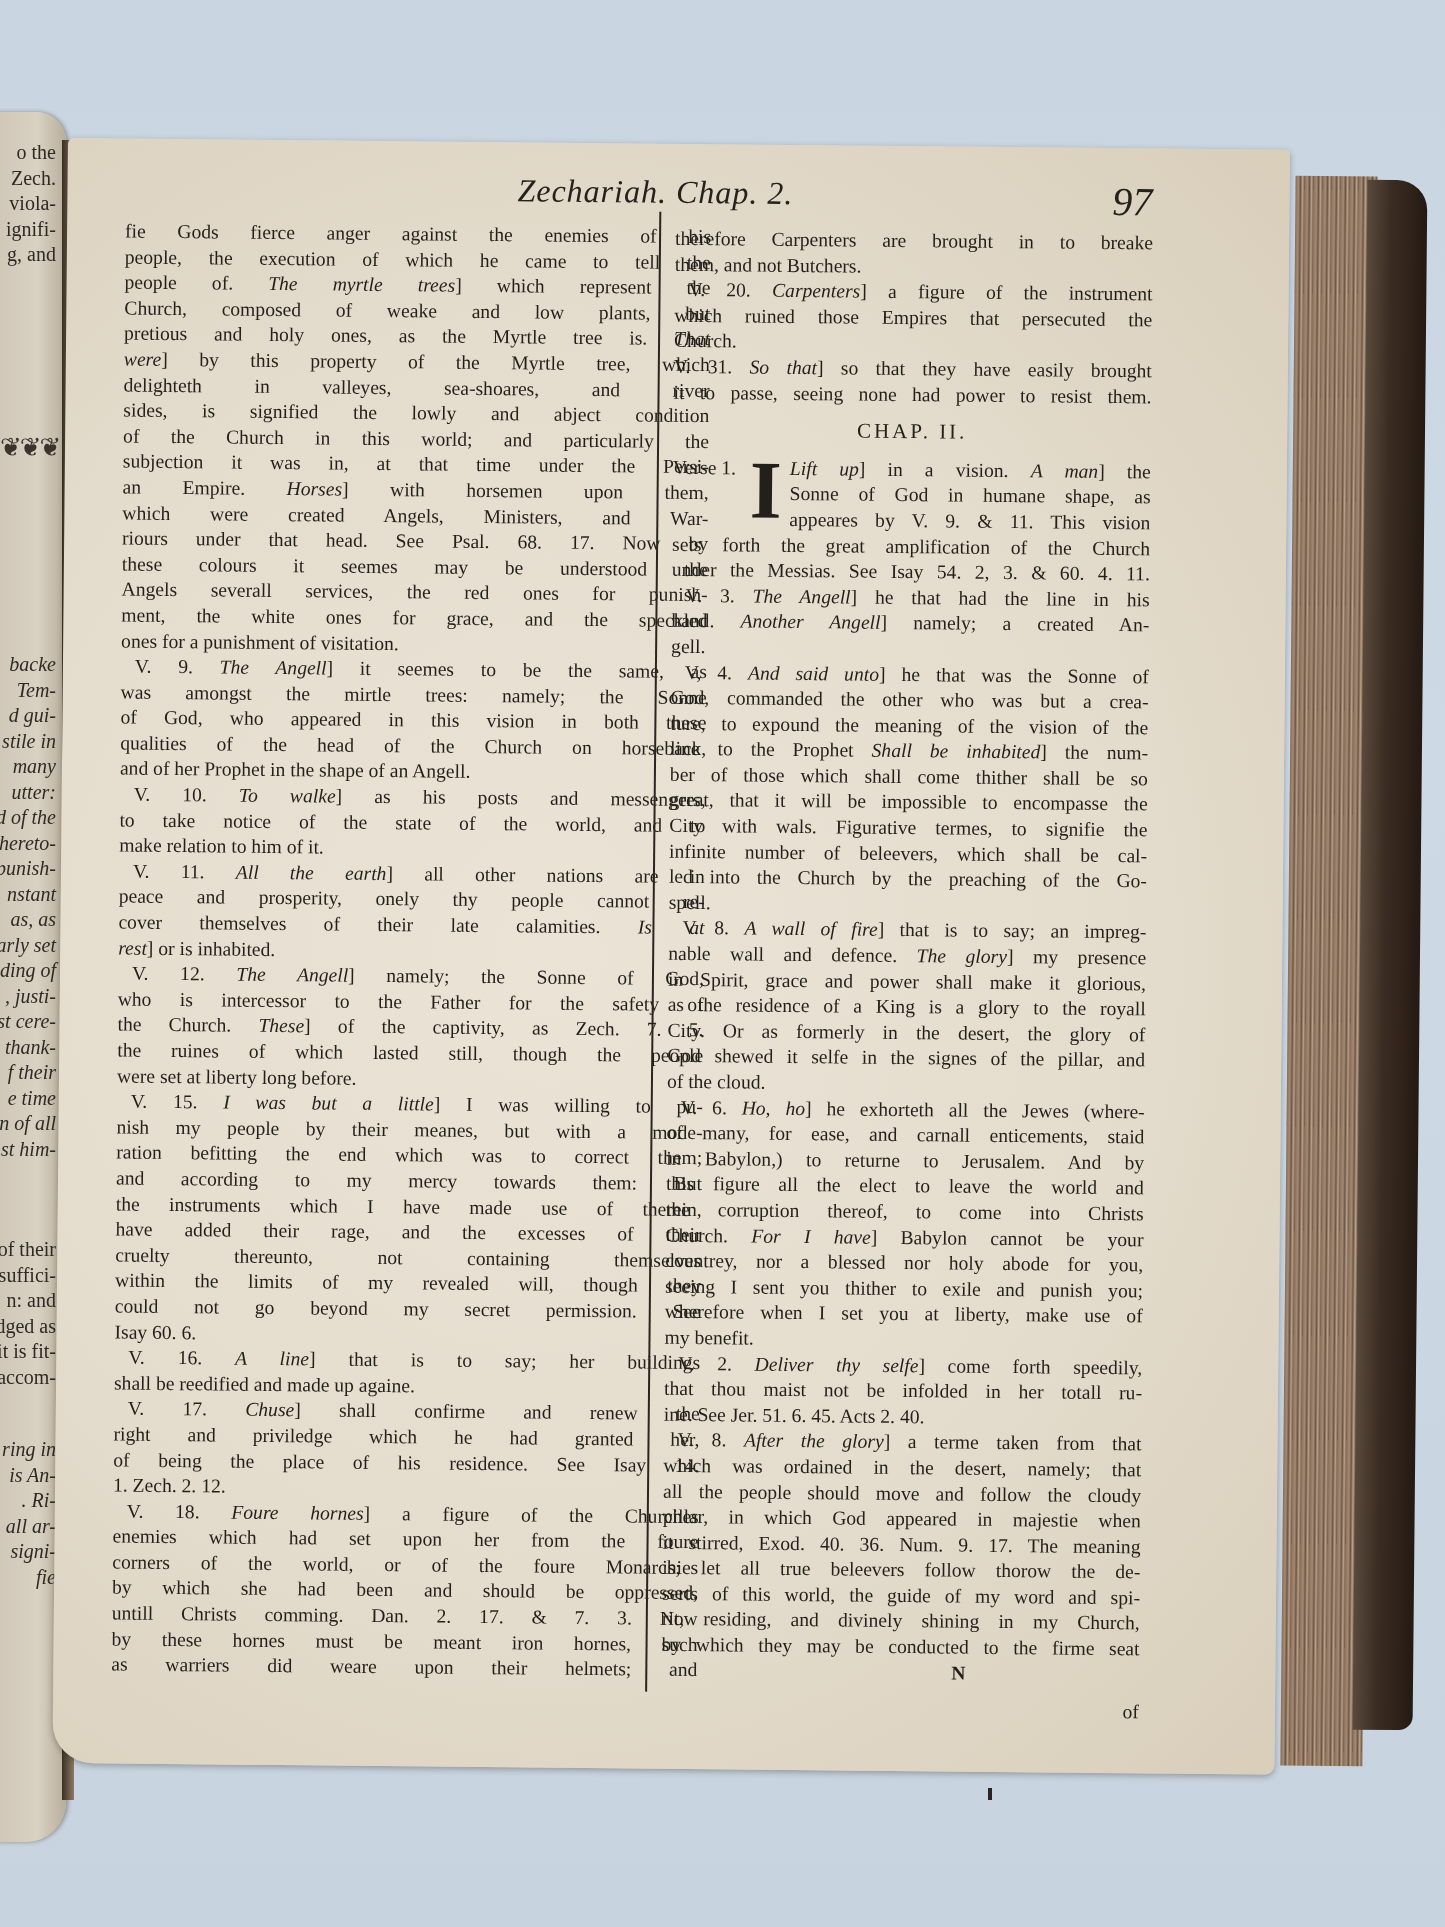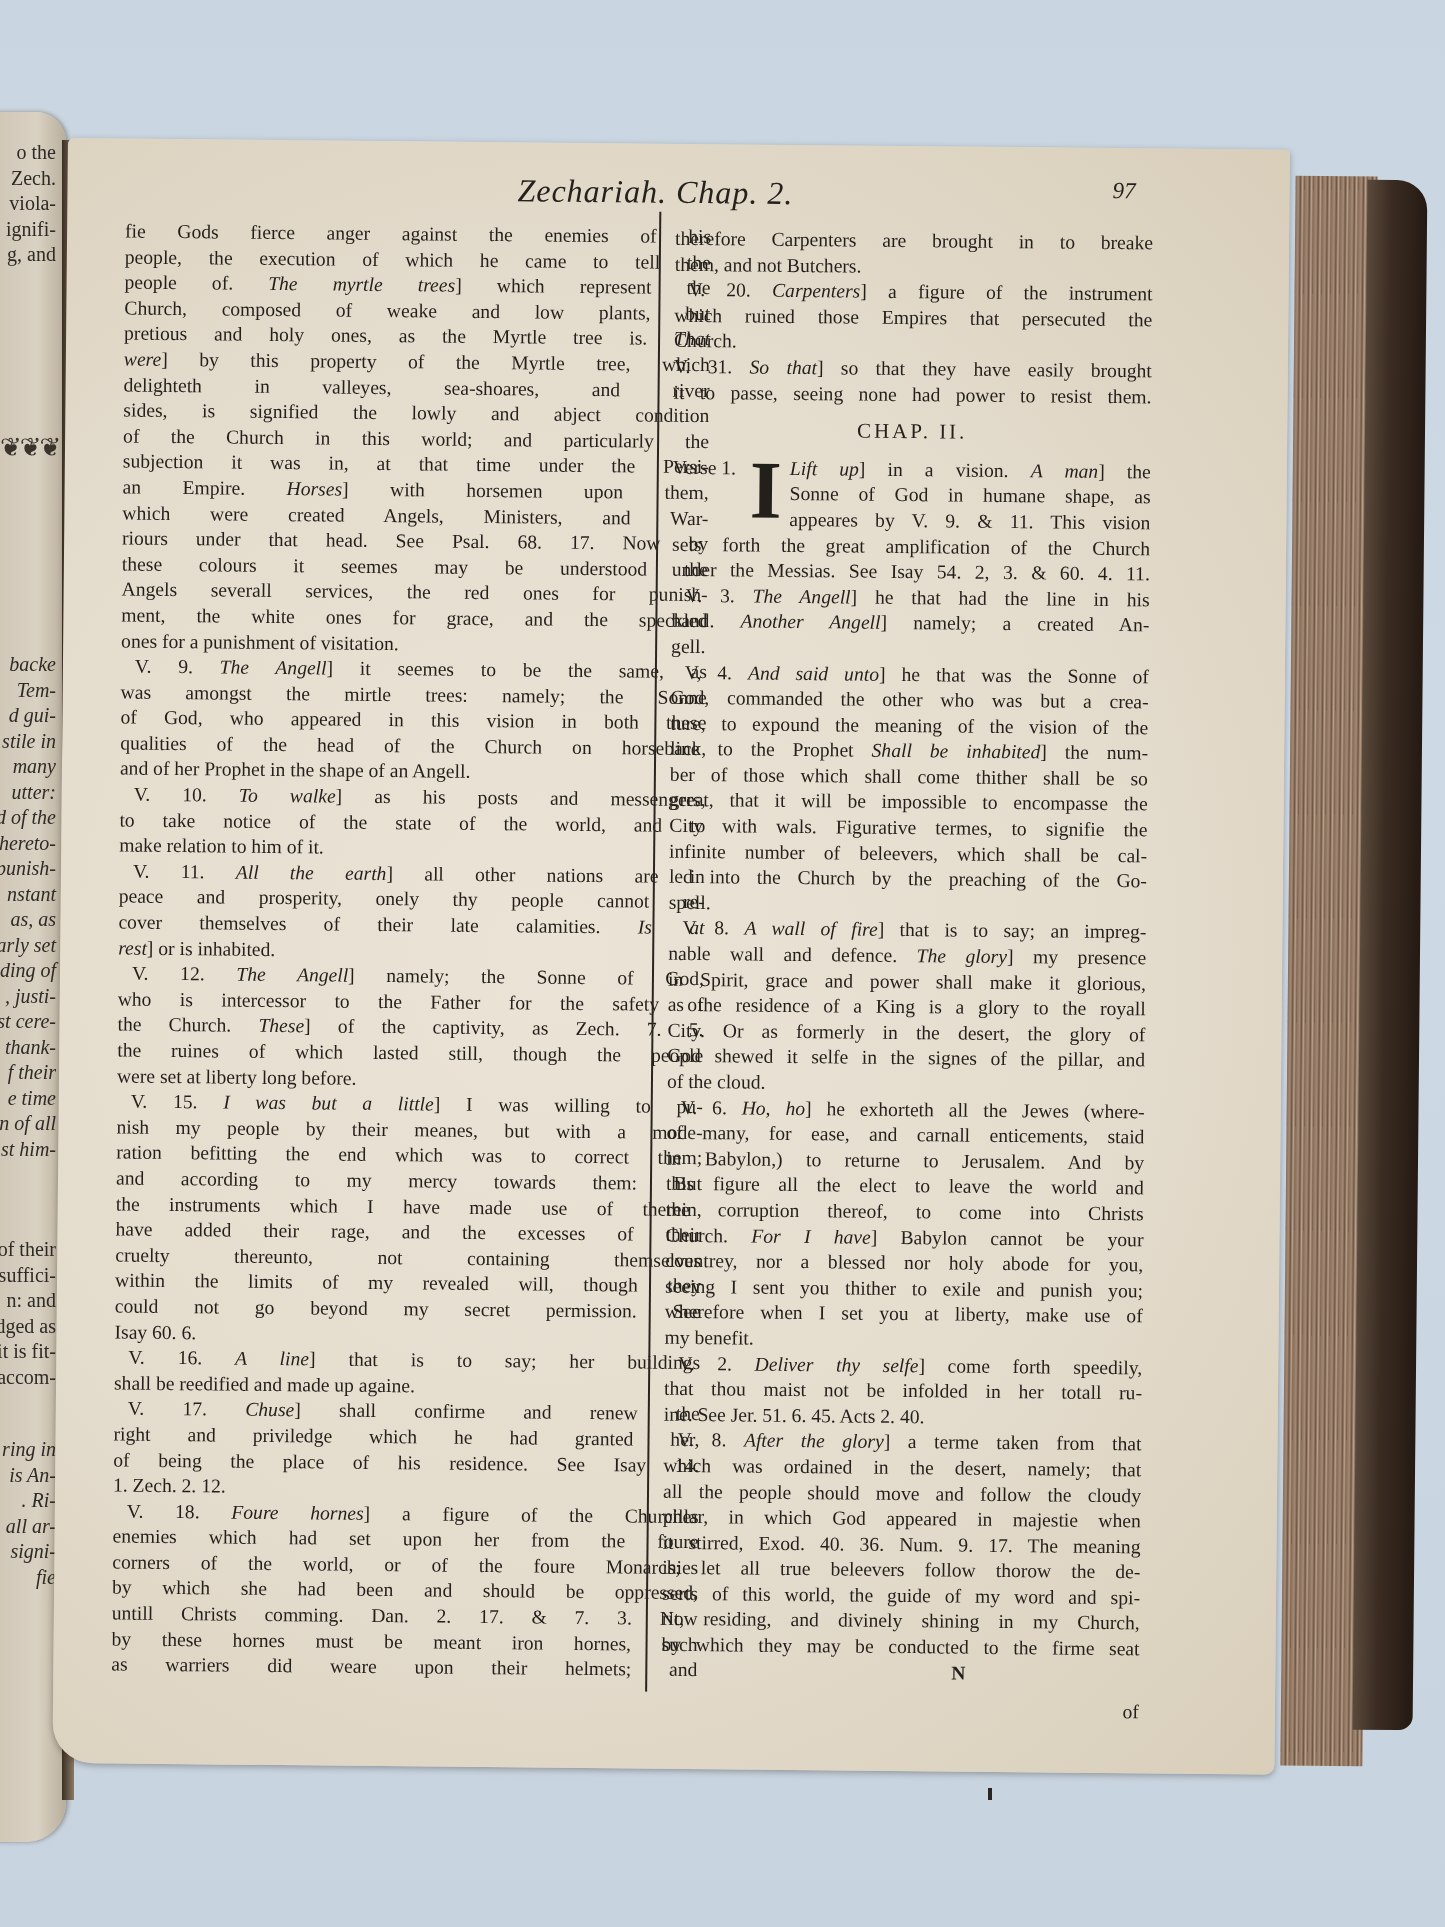--- a/index.html
+++ b/index.html
@@ -42,21 +42,21 @@
       position: absolute; left: 1360px; top: 180px; width: 60px; height: 1550px;
       background: linear-gradient(90deg, #5a4a3c, #3b2c22 40%, #241a13 100%);
       border-radius: 0 30px 14px 0;
       transform: rotate(0.55deg);
     }
     .header {
       position: absolute; top: 30px; left: 0; width: 100%;
       font-style: italic; font-family: "Liberation Serif", serif; color: #25211c;
     }
     .running-head { position: absolute; left: 450px; top: 0; font-size: 32px; letter-spacing: 1px; }
-    .page-number { position: absolute; left: 1045px; top: 0; font-size: 23px; }
+    .page-number { position: absolute; left: 1045px; top: 0; font-size: 40px; }
     .column {
       position: absolute; top: 80px; font-family: "Liberation Serif", serif;
       font-size: 19.6px; line-height: 25.6px; color: #231f1a; text-align: justify;
     }
     .col-left { left: 58px; width: 586px; }
     .col-right { left: 596px; width: 478px; padding-left: 12px; top: 82px; }
     .rule {
       position: absolute; left: 592px; top: 68px; width: 2px; height: 1480px; background: #2b2520;
     }
     .line { display: block; white-space: nowrap; text-align-last: justify; }

